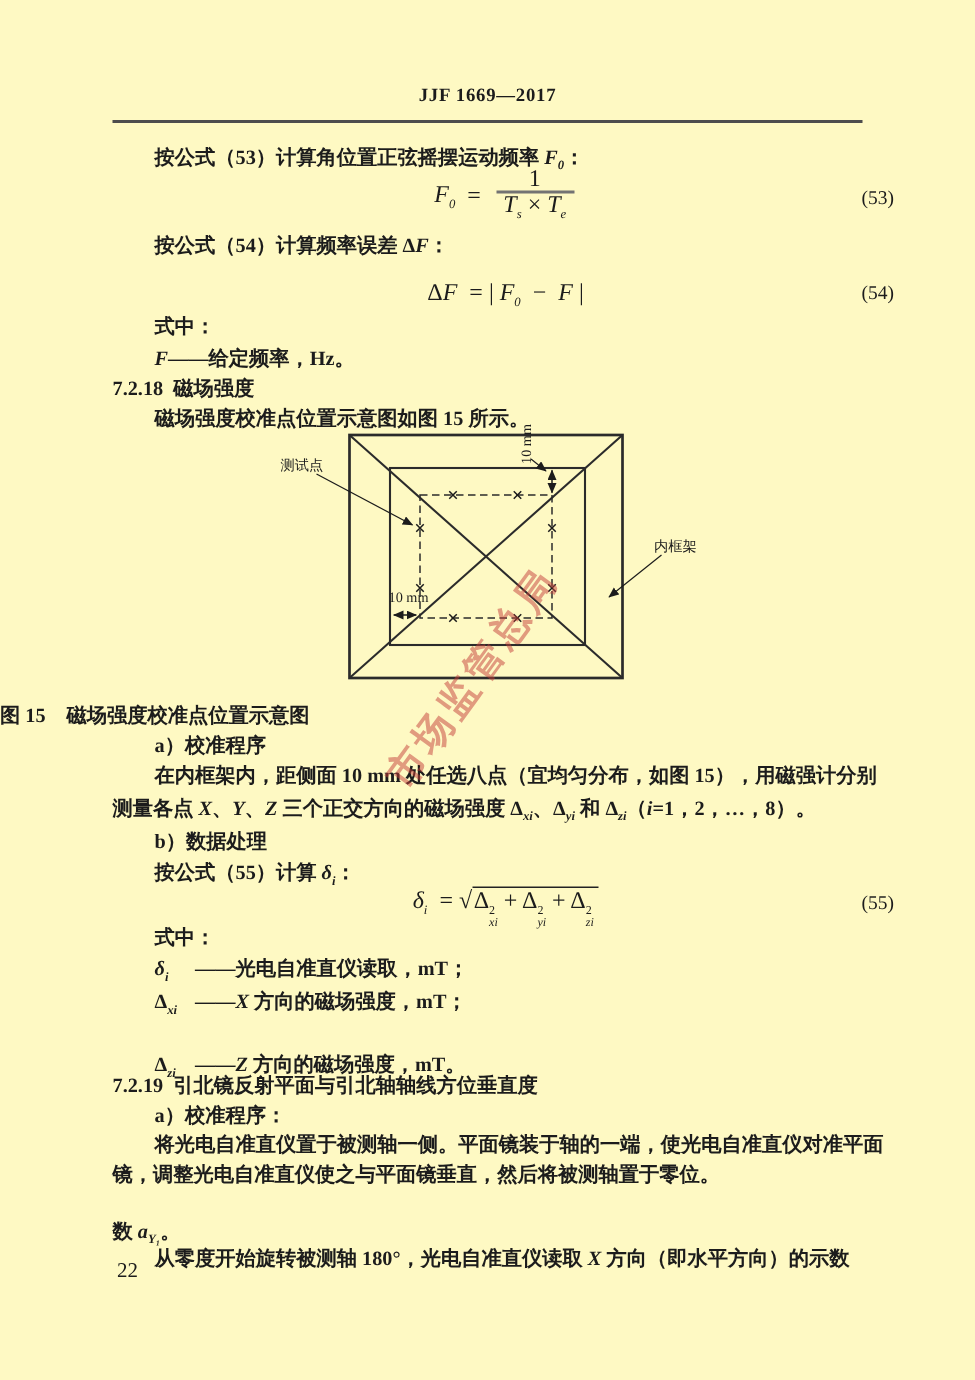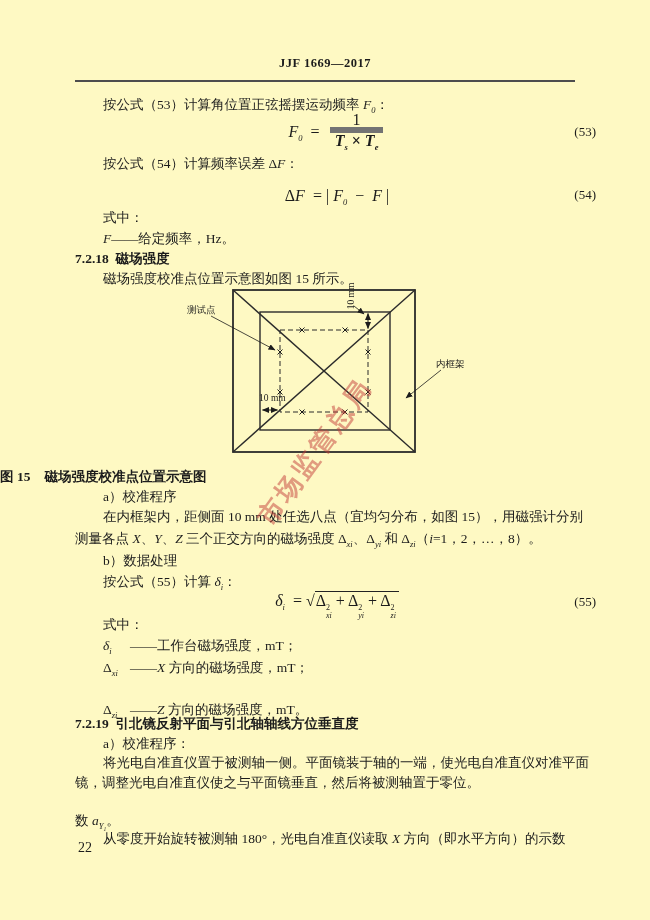--- a/index.html
+++ b/index.html
@@ -1,32 +1,32 @@
 <!DOCTYPE html>
 <html><head>
 <meta charset="utf-8">
 <style>
   html,body{margin:0;padding:0;background:#e8e8e8;}
   #page{position:relative;width:650px;height:920px;background:#fef9c3;overflow:hidden;
         font-family:"Liberation Serif","DejaVu Serif",serif;color:#1c1c1c;}
-  .line{position:absolute;font-size:13.5px;line-height:16px;white-space:nowrap;}
+  .line{position:absolute;font-size:13.5px;line-height:16px;white-space:nowrap;font-weight:bold;}
   .indent{left:103px;}
   .margin{left:75px;}
   .heading{font-weight:bold;font-size:13.5px;}
   #header{position:absolute;top:56px;left:0;width:650px;text-align:center;
           font-weight:bold;font-size:12.5px;letter-spacing:.5px;}
   #rule{position:absolute;top:80px;left:75px;width:500px;height:2px;background:#4d4d4d;}
   .eqrow{position:absolute;left:0;width:650px;padding-left:24px;}
   .eqcenter{position:absolute;left:0;right:0;text-align:center;}
   .eqnum{position:absolute;right:78px;font-size:13px;}
   i{font-family:"Liberation Serif","DejaVu Serif",serif;}
   sub{font-size:8.5px;font-style:italic;}
   .frac{display:inline-flex;flex-direction:column;vertical-align:middle;text-align:center;margin:0 2px;}
   .frac .num{padding:0 6px;line-height:15px;}
-  .frac .den{border-top:6px solid #737373;padding:0 5px;line-height:16px;font-weight:bold;}
+  .frac .den{border-top:2px solid #737373;padding:0 5px;line-height:16px;}
   .eqs{margin:0 4px;}
   .rad{font-size:16px;font-style:normal;}
   .radicand{border-top:1px solid #222;padding:0 3px 0 1px;}
   .ss{display:inline-flex;flex-direction:column;font-size:8px;line-height:7.5px;vertical-align:-4px;text-align:left;}
   .ss .s2{font-style:normal;}
   .ss .si{font-style:italic;}
   .wterm{display:inline-block;min-width:27px;}
   #caption{position:absolute;top:468px;left:0;width:650px;font-weight:bold;font-size:13.5px;}
   #caption .gap{display:inline-block;width:14px;}
   #watermark{position:absolute;left:315px;top:452px;transform:translate(-50%,-50%) rotate(-54deg);
@@ -154,21 +154,21 @@
           </span> <span>+</span> <span>Δ</span><span class="ss">
             <span class="s2">2</span>
             <span class="si">zi</span>
           </span></span>
     </span>
     <span class="eqnum" style="top:2px">(55)</span>
   </div>
 
   <div class="line indent" style="top:617px">式中：</div>
   <div class="line indent" style="top:638px">
-    <span class="wterm"><i>δ</i><sub>i</sub></span><span>——</span><span>工作台磁场强度，mT；</span>
+    <span class="wterm"><i>δ</i><sub>i</sub></span><span>——</span><span>光电自准直仪读取，mT；</span>
   </div>
   <div class="line indent" style="top:660px">
     <span class="wterm"><span>Δ</span><sub>xi</sub></span><span>——</span><i>X</i><span> 方向的磁场强度，mT；</span>
   </div>
   <div class="line indent" style="top:702px">
     <span class="wterm"><span>Δ</span><sub>zi</sub></span><span>——</span><i>Z</i><span> 方向的磁场强度，mT。</span>
   </div>
 
   <div class="line margin heading" style="top:716px">
     <span>7.2.19</span>&nbsp;&nbsp;<span>引北镜反射平面与引北轴轴线方位垂直度</span>

